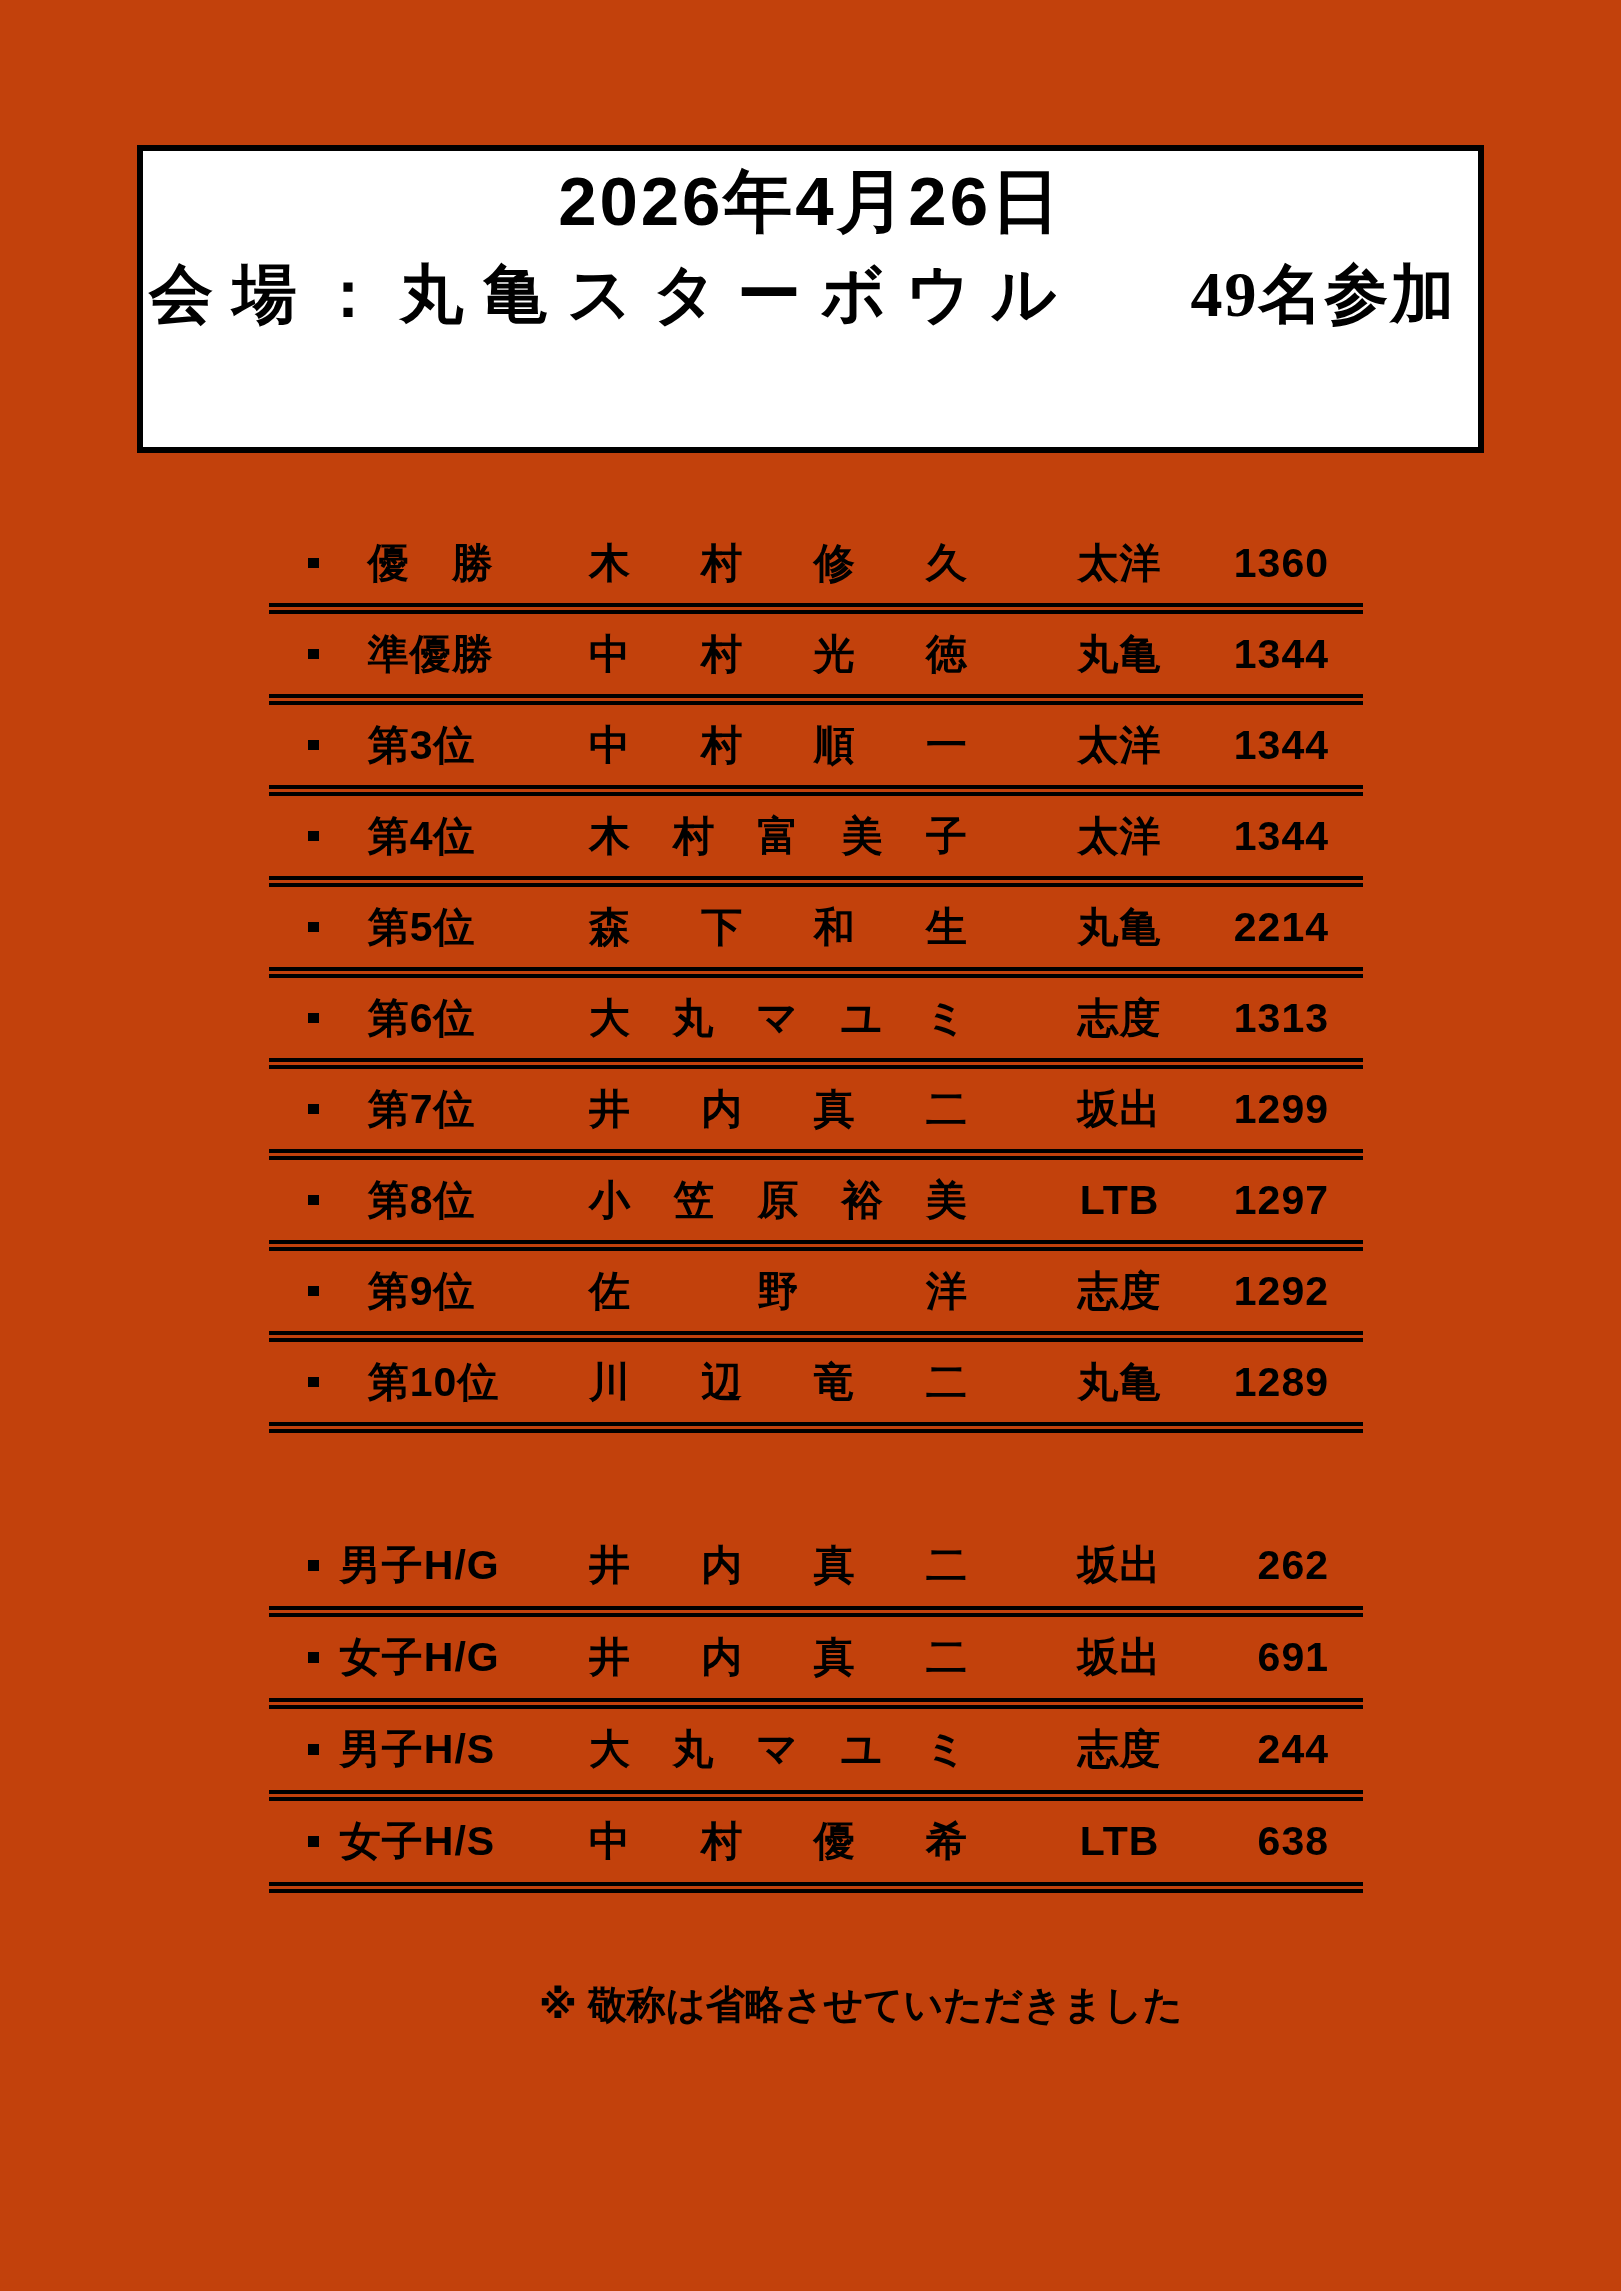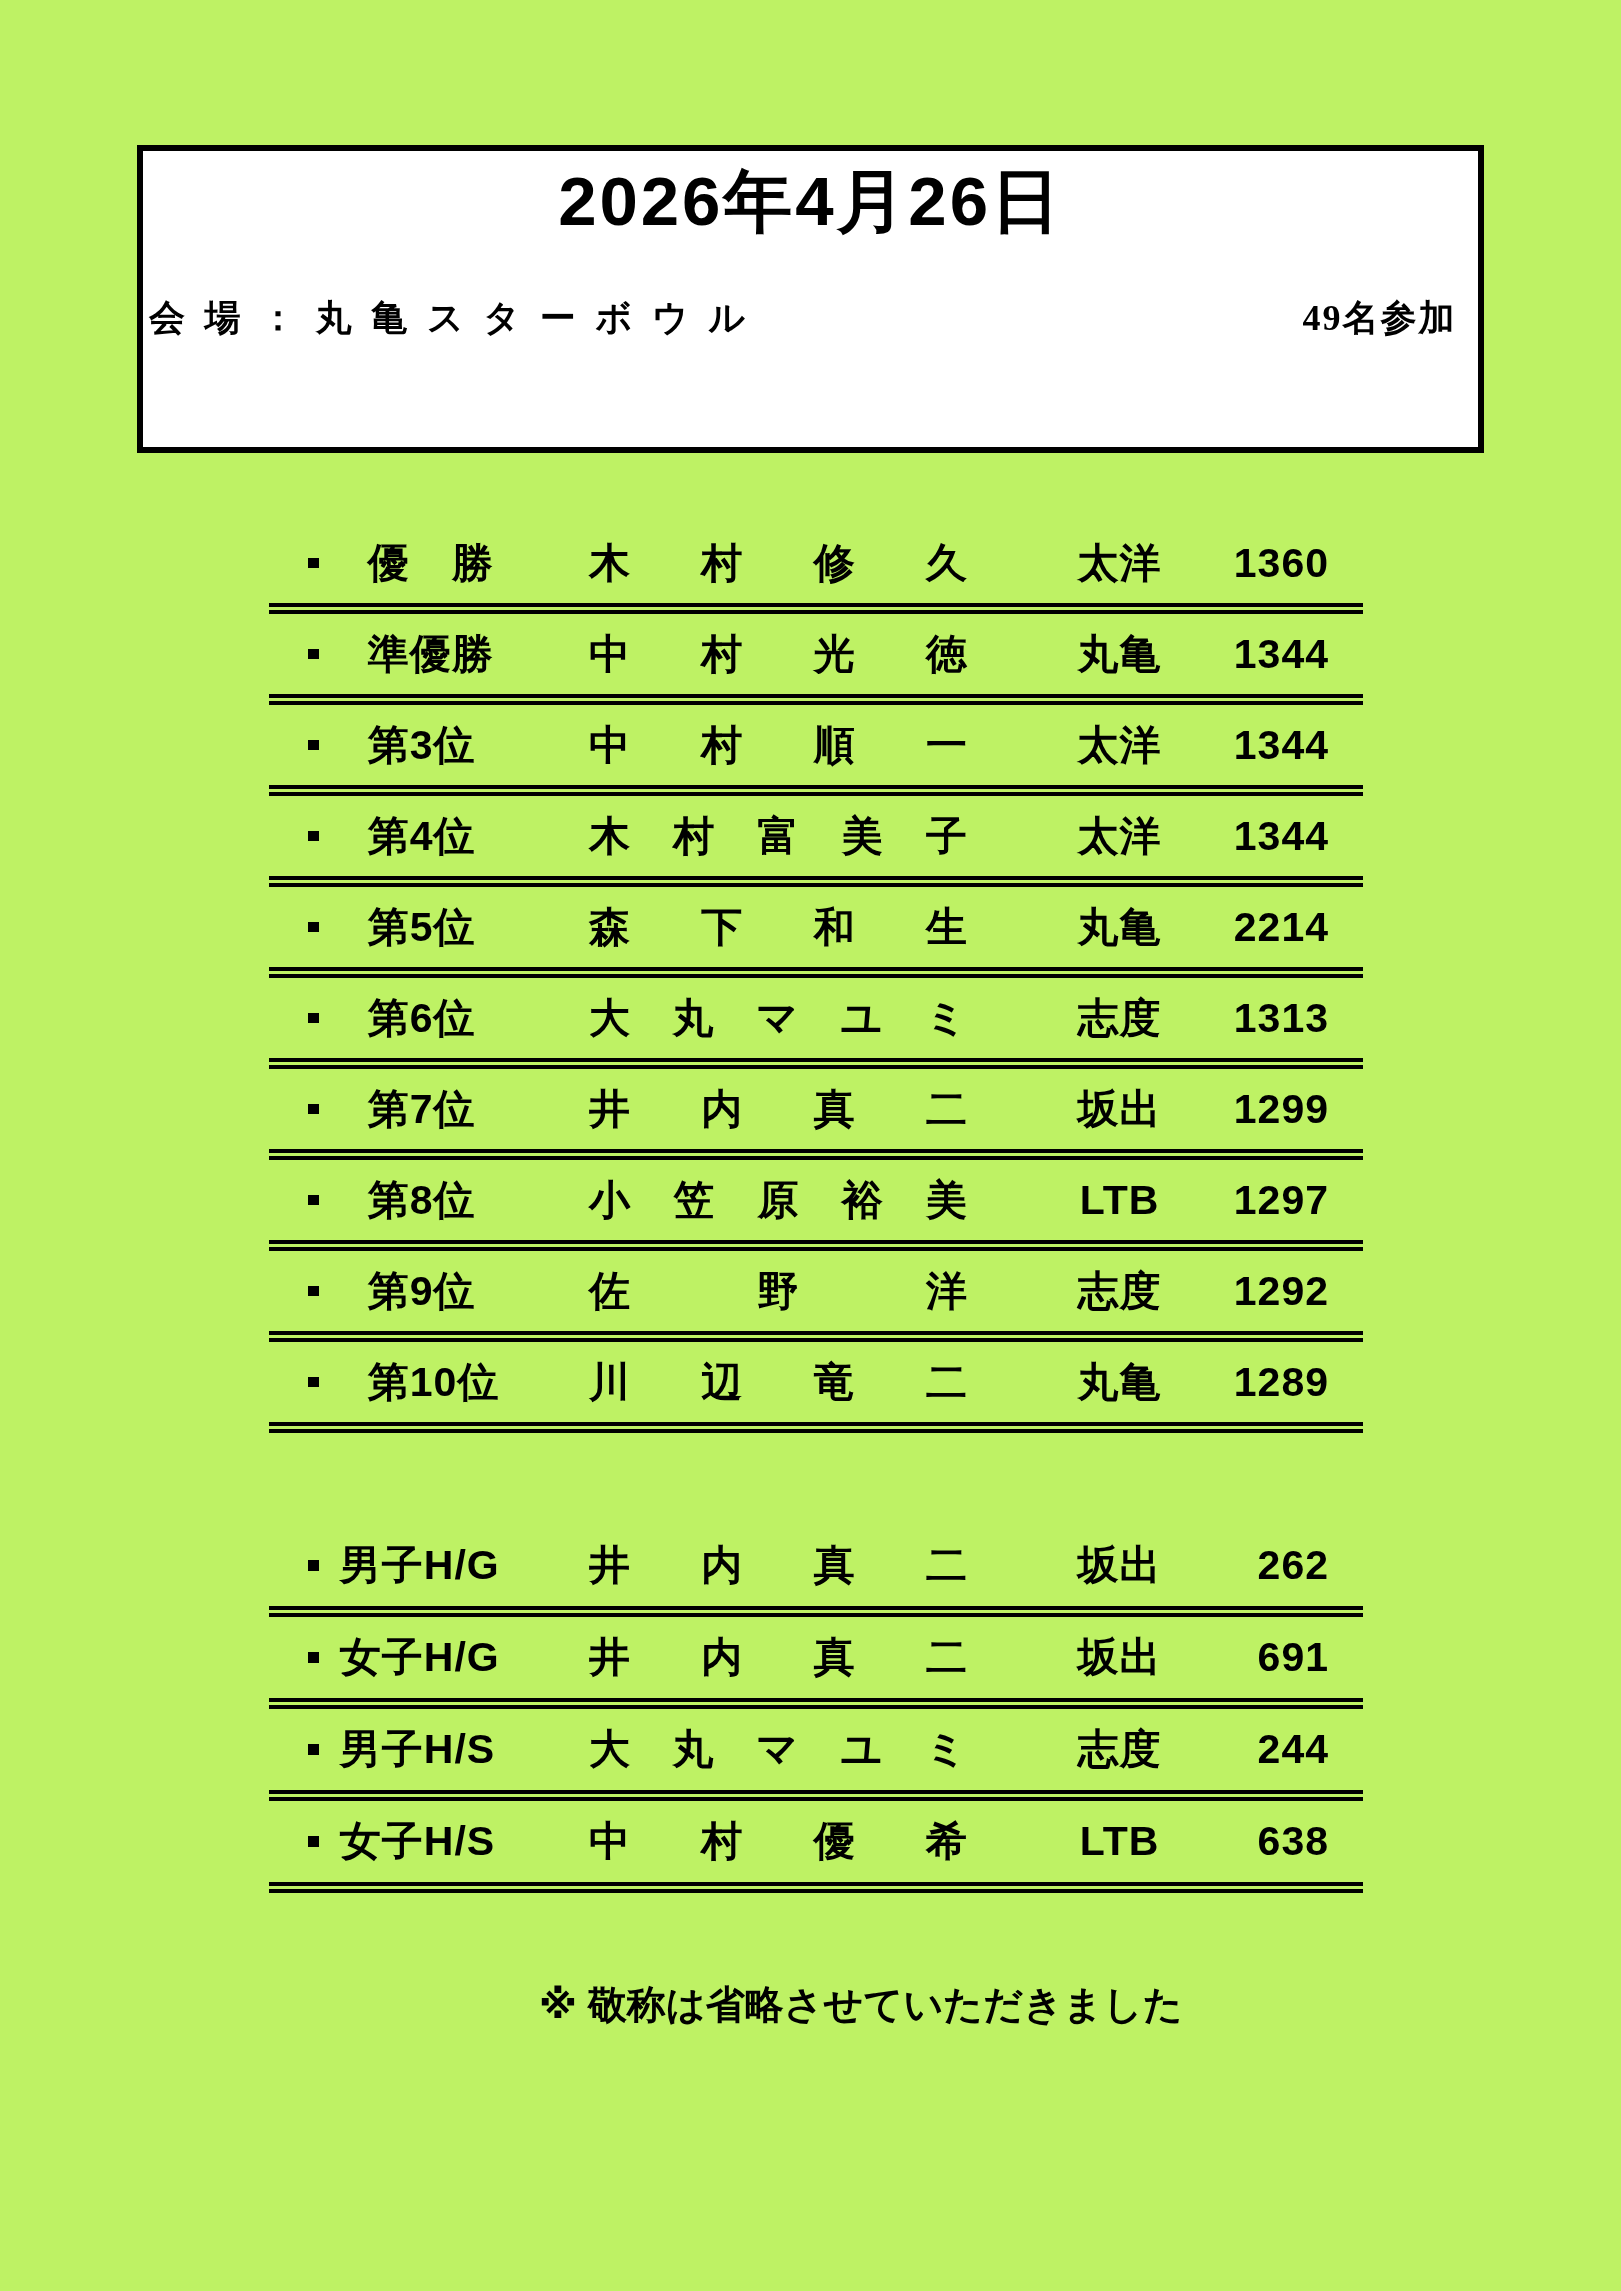--- a/index.html
+++ b/index.html
@@ -1,31 +1,31 @@
 <!DOCTYPE html>
 <html><head>
 <meta charset="utf-8">
 <style>
   html,body { margin:0; padding:0; background:#e8e8e8; }
   .page {
-    position:relative; width:1621px; height:2292px; background:#bef264;
+    position:relative; width:1621px; height:2292px; background:#c2410c;
     overflow:hidden; margin:0 auto; color:#000;
     font-family:"Liberation Sans","DejaVu Sans",sans-serif; font-weight:700;
   }
   
   .header-box {
     position:absolute; left:137px; top:145px; width:1347px; height:308px;
     border:6.9px solid #000; box-sizing:border-box; background:#fff;
   }
   .h-line1 { height:98px; margin-top:2px; display:flex; align-items:center; justify-content:center;
              font-size:69px; letter-spacing:2.9px; white-space:nowrap; }
   .h-line2 { height:96px; display:flex; align-items:center; justify-content:center;
              font-size:69px; letter-spacing:1px; white-space:nowrap; }
-  .h-line3 { height:92px; display:flex; align-items:flex-end; justify-content:space-between;
-             padding:0 21.6px 0 5.9px; font-size:36px; }
+  .h-line3 { height:92px; display:flex; align-items:flex-start; justify-content:space-between;
+             padding:0 21.6px 0 5.9px; font-size:64px; }
   .venue { letter-spacing:19.6px; white-space:nowrap; }
   .participants { letter-spacing:2px; white-space:nowrap;font-family:Liberation Serif, serif; }
   
   .rtable { position:absolute; left:269px; width:1094px; }
   #main-table  { top:523px; }
   #awards-table{ top:1525px; }
   .row { position:relative; height:91px; border-bottom:11.8px double #000; box-sizing:border-box; }
   #awards-table .row { height:92px; }
   .row > span { position:absolute; top:0; bottom:0; display:flex; align-items:center; font-size:41px; }
   .rank  { left:39px;gap:6px; }

